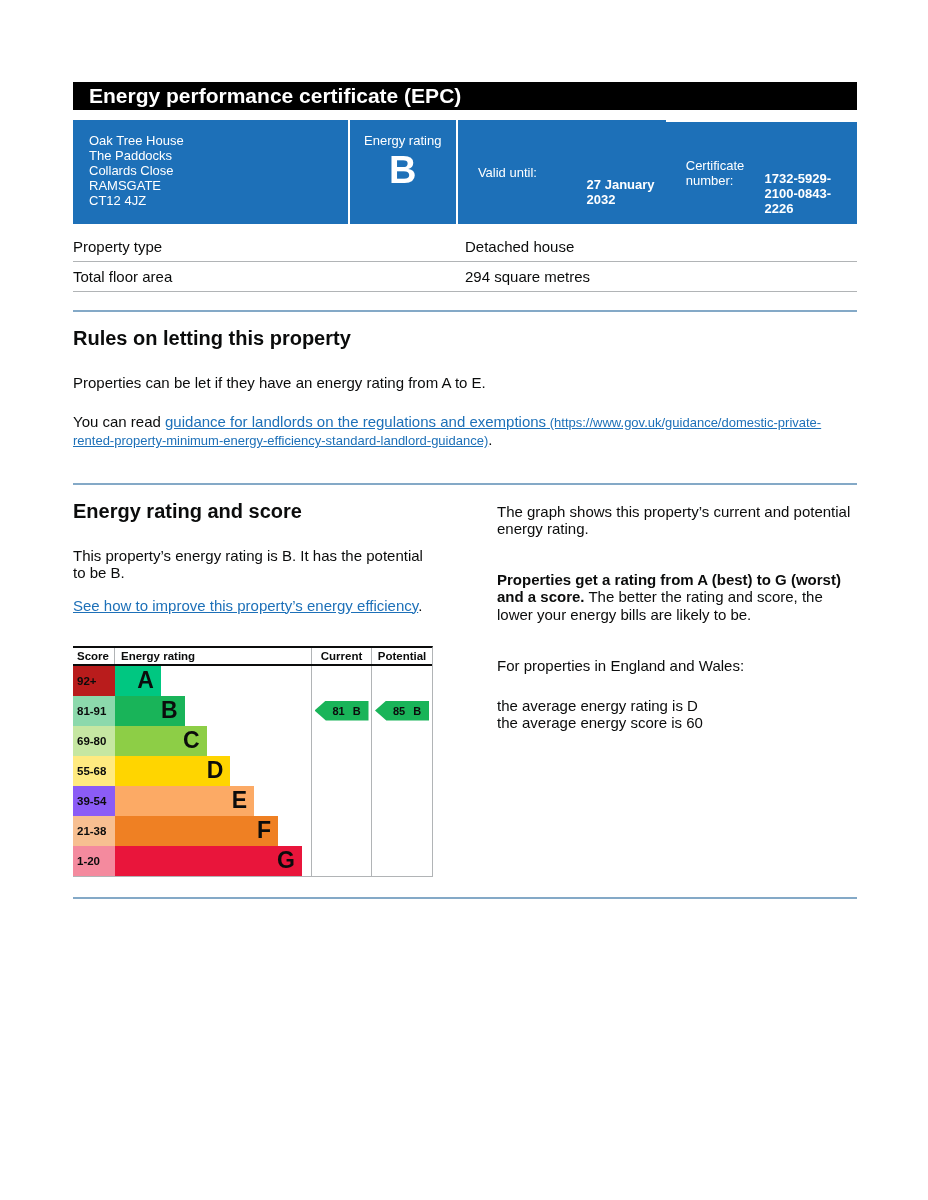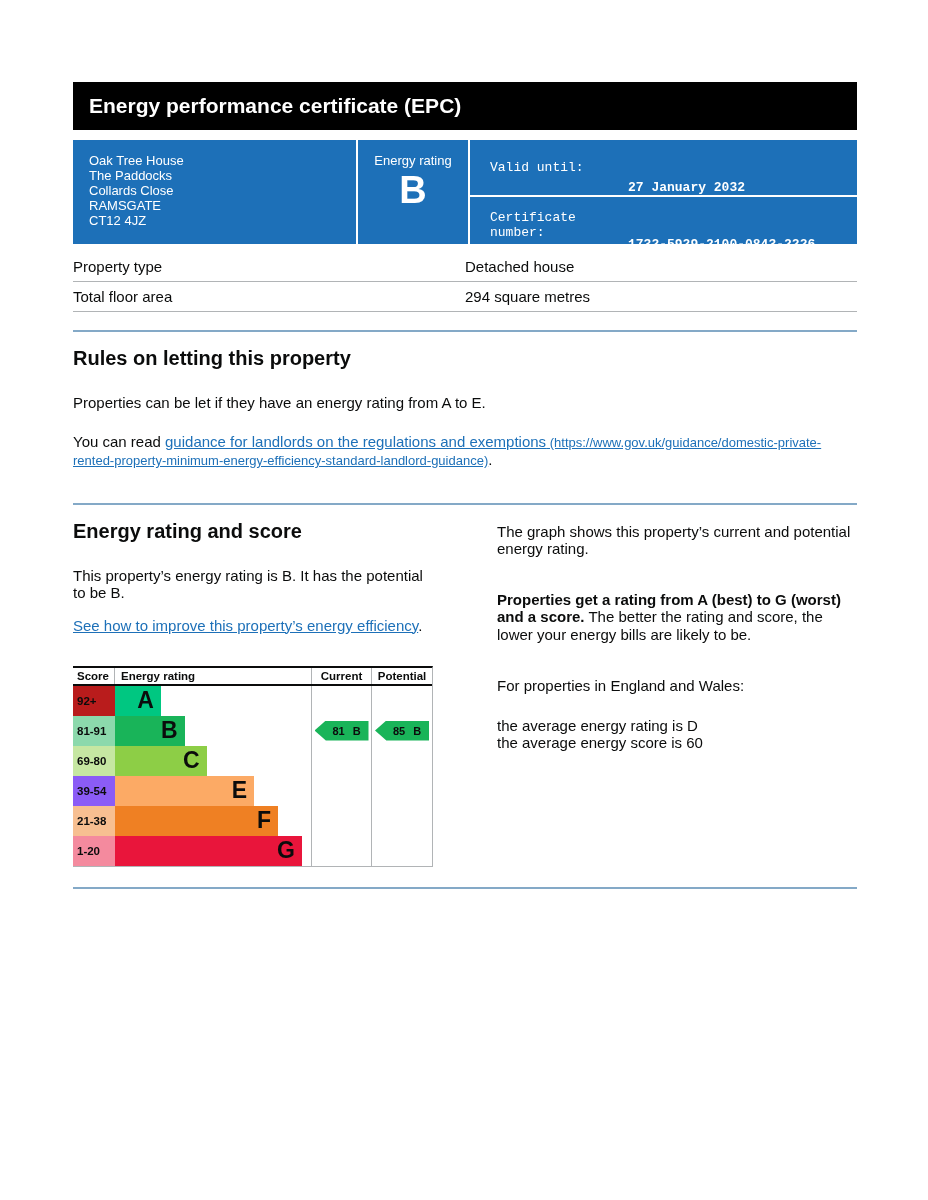--- a/index.html
+++ b/index.html
@@ -1,32 +1,32 @@
 <!DOCTYPE html>
 <html><head>
 <meta charset="utf-8">
 <style>
   html,body{margin:0;padding:0;background:#fff;}
   .page{position:relative;width:928px;height:1200px;background:#ffffff;overflow:hidden;
         font-family:"Liberation Sans", sans-serif;color:#0b0c0c;}
   .content{position:absolute;left:73px;top:82px;width:784px;}
 
   
-  .header-bar{height:48px;display:flex;align-items:center;padding:0 16px;box-sizing:border-box;}
+  .header-bar{height:28px;display:flex;align-items:center;padding:0 16px;box-sizing:border-box;}
   .header-bar .title{color:#ffffff;font-size:21px;font-weight:bold;}
 
   
   .summary{margin-top:10px;height:104px;display:flex;color:#ffffff;}
   .addr{width:285px;box-sizing:border-box;padding:13px 16px;font-size:13px;line-height:15px;
         border-right:2px solid #ffffff;}
   .rating-cell{width:112px;box-sizing:border-box;border-right:2px solid #ffffff;
         display:flex;flex-direction:column;align-items:center;padding-top:13px;}
   .rating-label{font-size:13px;}
   .rating-value{font-size:38px;font-weight:bold;line-height:42px;margin-top:1px;}
-  .meta{flex:1;display:flex;flex-direction:column;font-family:Liberation Mono, monospace;}
+  .meta{flex:1;display:flex;flex-direction:row;}
   .meta-row{flex:1;display:flex;align-items:center;padding-left:20px;}
   .meta-row + .meta-row{border-top:2px solid #ffffff;}
   .meta-label{width:138px;font-size:13px;}
   .meta-value{font-size:13px;font-weight:bold;margin-top:40px;}
 
   
   .facts{margin-top:8px;}
   .fact-row{display:flex;align-items:center;height:29px;border-bottom:1px solid #b1b4b6;font-size:15px;}
   .fact-label{width:392px;}
 
@@ -179,20 +179,30 @@
                 <div class="score-cell" style="background: rgb(198, 231, 162);">69-80</div>
                 <div class="bar-area">
                   <div class="band-bar" style="width: 46.7%; background: rgb(141, 206, 70);">
                     <span class="band-letter">C</span>
                   </div>
                 </div>
                 <div class="pointer-cell current"></div>
                 <div class="pointer-cell potential"></div>
               </div>
               <div class="band-row">
+                <div class="score-cell" style="background: rgb(255, 234, 128);">55-68</div>
+                <div class="bar-area">
+                  <div class="band-bar" style="width: 58.9%; background: rgb(255, 213, 0);">
+                    <span class="band-letter">D</span>
+                  </div>
+                </div>
+                <div class="pointer-cell current"></div>
+                <div class="pointer-cell potential"></div>
+              </div>
+              <div class="band-row">
                 <div class="score-cell" style="background: #8b5cf6;">39-54</div>
                 <div class="bar-area">
                   <div class="band-bar" style="width: 71%; background: rgb(252, 170, 101);">
                     <span class="band-letter">E</span>
                   </div>
                 </div>
                 <div class="pointer-cell current"></div>
                 <div class="pointer-cell potential"></div>
               </div>
               <div class="band-row">

